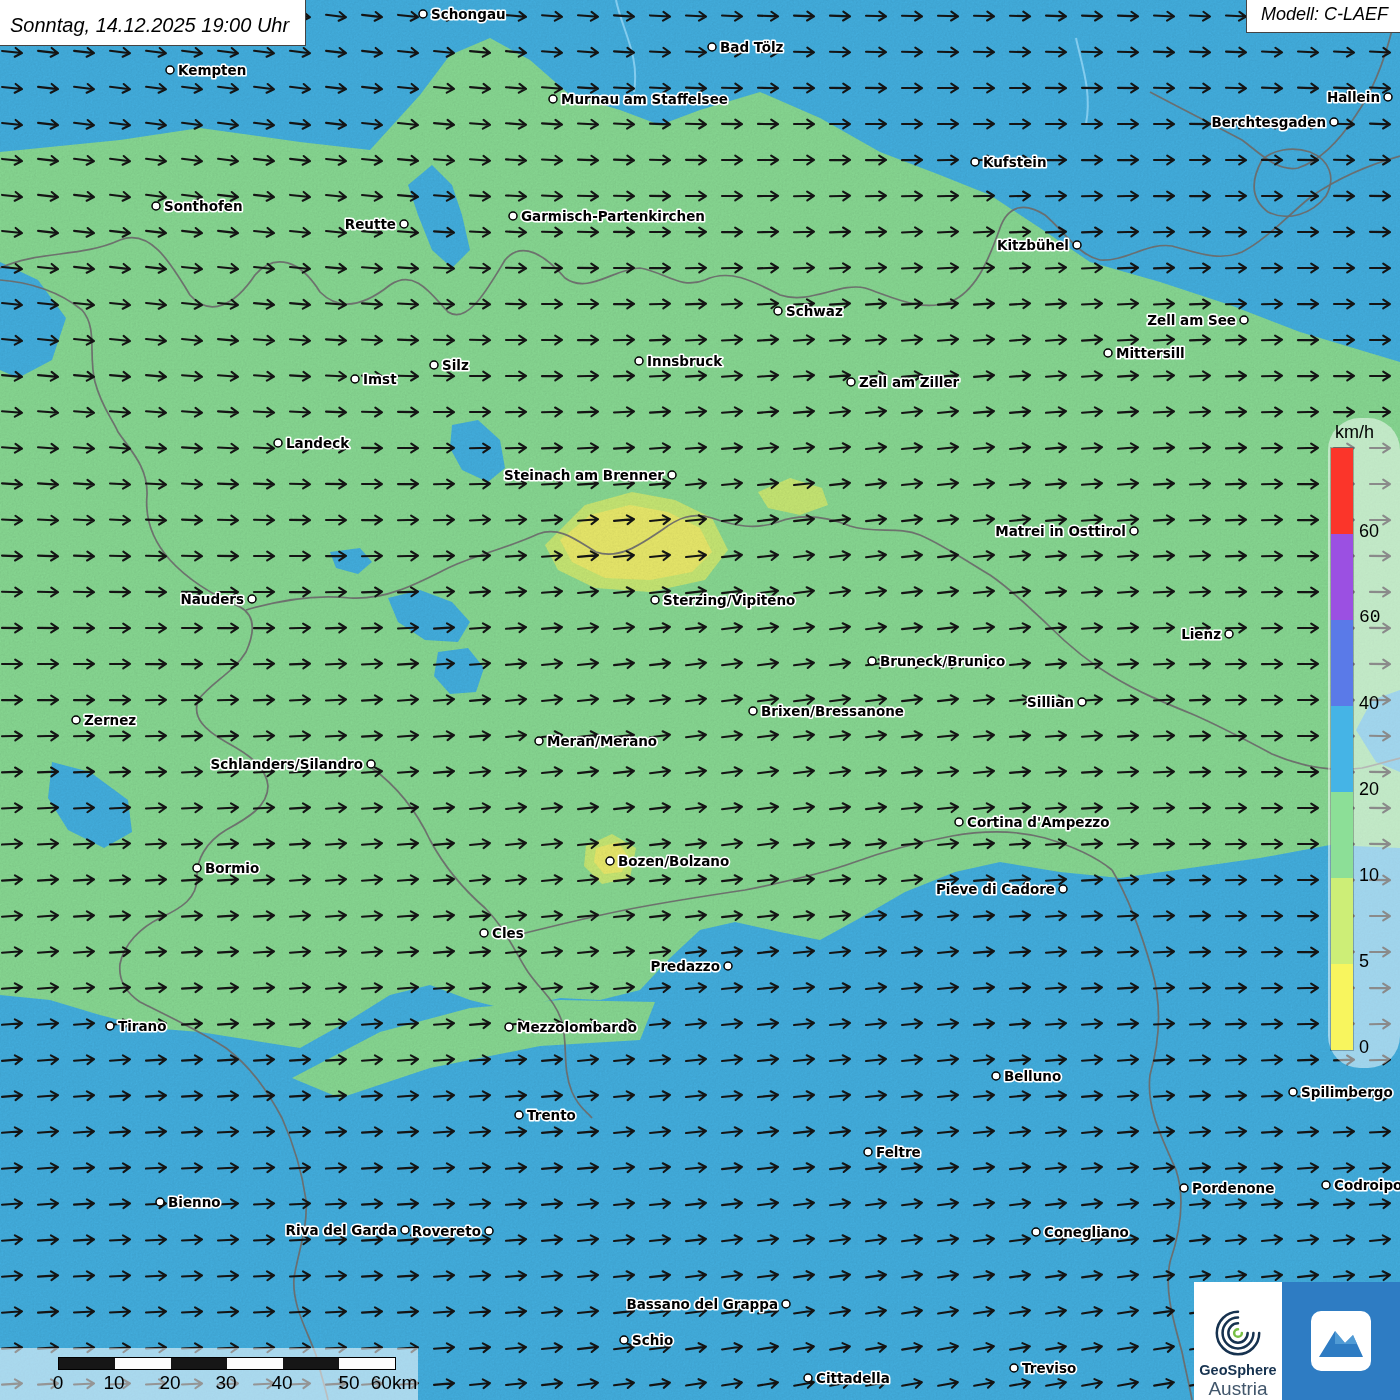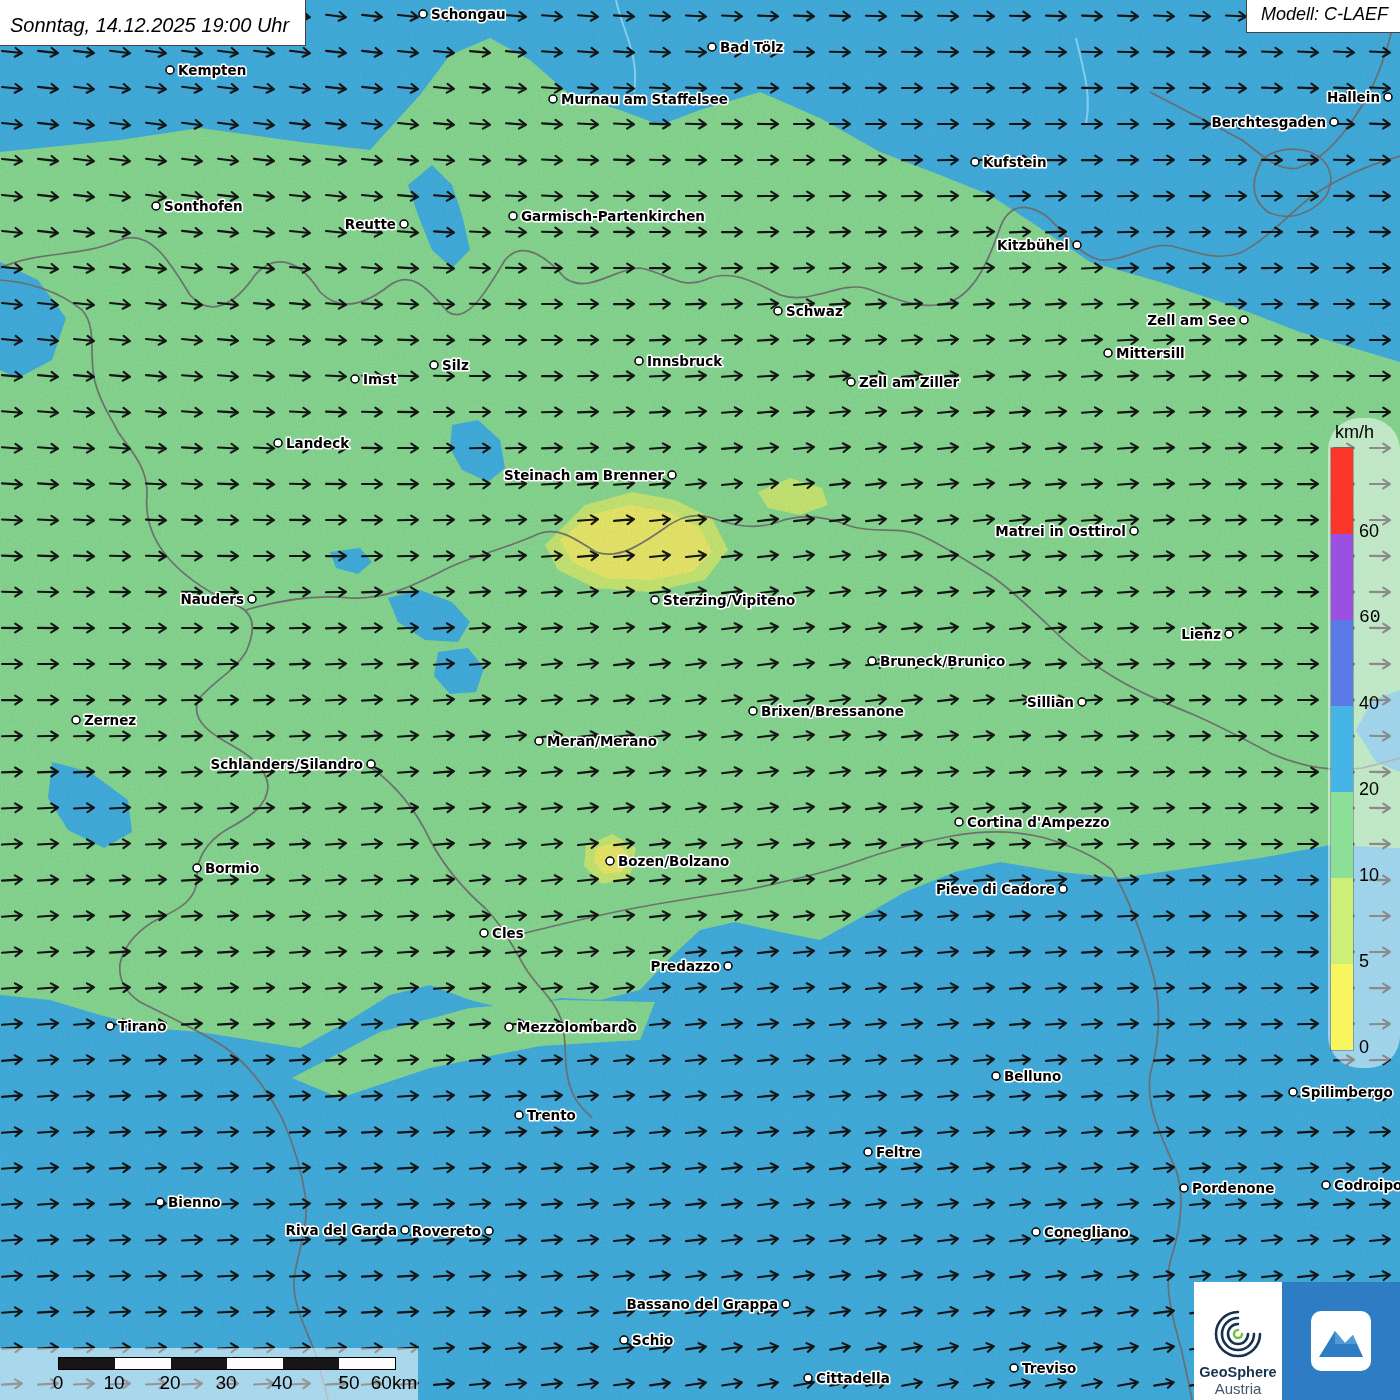--- a/index.html
+++ b/index.html
@@ -56,21 +56,21 @@
   .sb-seg.b{background:#161616;}
   .sb-seg.w{background:#fdfdfd;}
   .sb-lab{position:absolute;top:24px;transform:translateX(-50%);font-size:19px;color:#000;white-space:nowrap;}
   
   .brand{position:absolute;right:0;bottom:0;display:flex;z-index:9;}
   .brand-white{
     width:88px;height:118px;background:#fff;display:flex;flex-direction:column;
     align-items:center;padding-top:24px;box-sizing:border-box;
   }
   .brand-name{font-weight:bold;font-size:14.5px;color:var(--brand-navy,#16324f);margin-top:2px;}
-  .brand-sub{font-size:15px;color:#41566b;}
+  .brand-sub{font-size:19px;color:#41566b;}
   .brand-blue-box{
     width:118px;height:118px;background:var(--brand-blue,#2e7cc3);
     display:flex;align-items:center;justify-content:center;
   }
 </style>
 </head>
 <body>
 
 <div class="stage">
 

